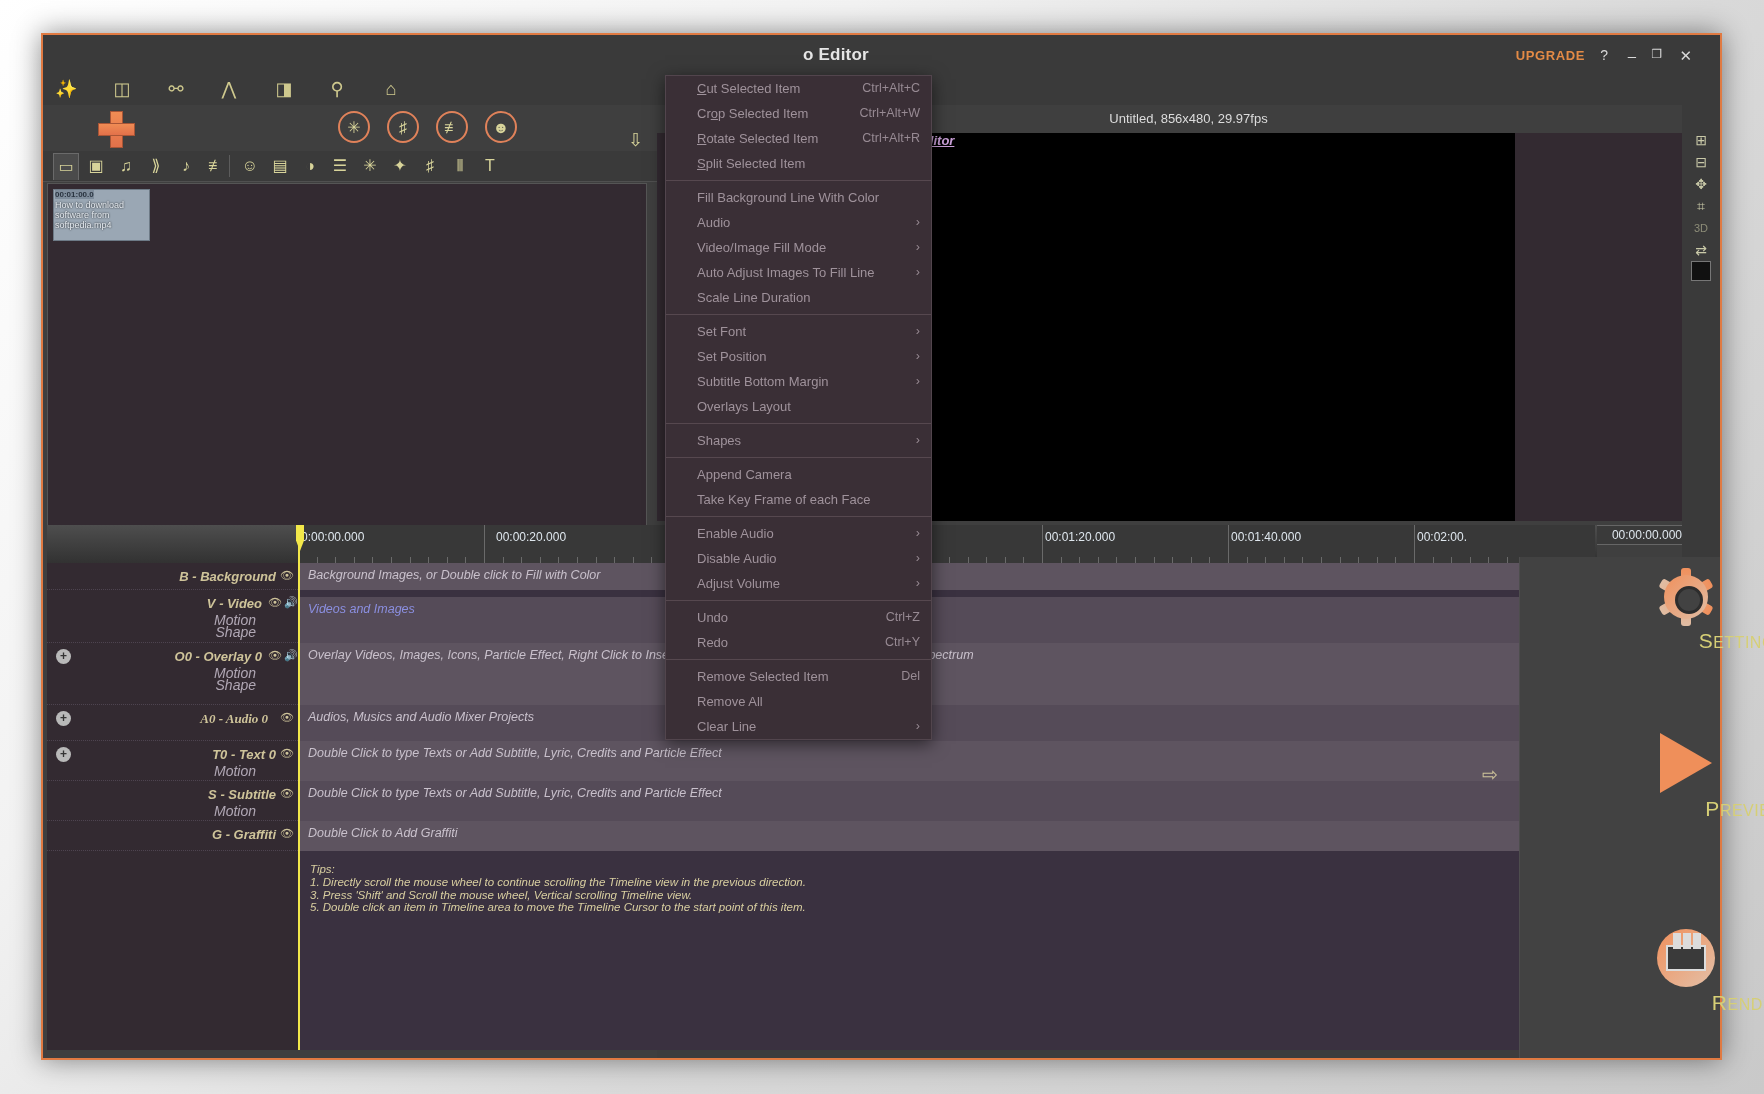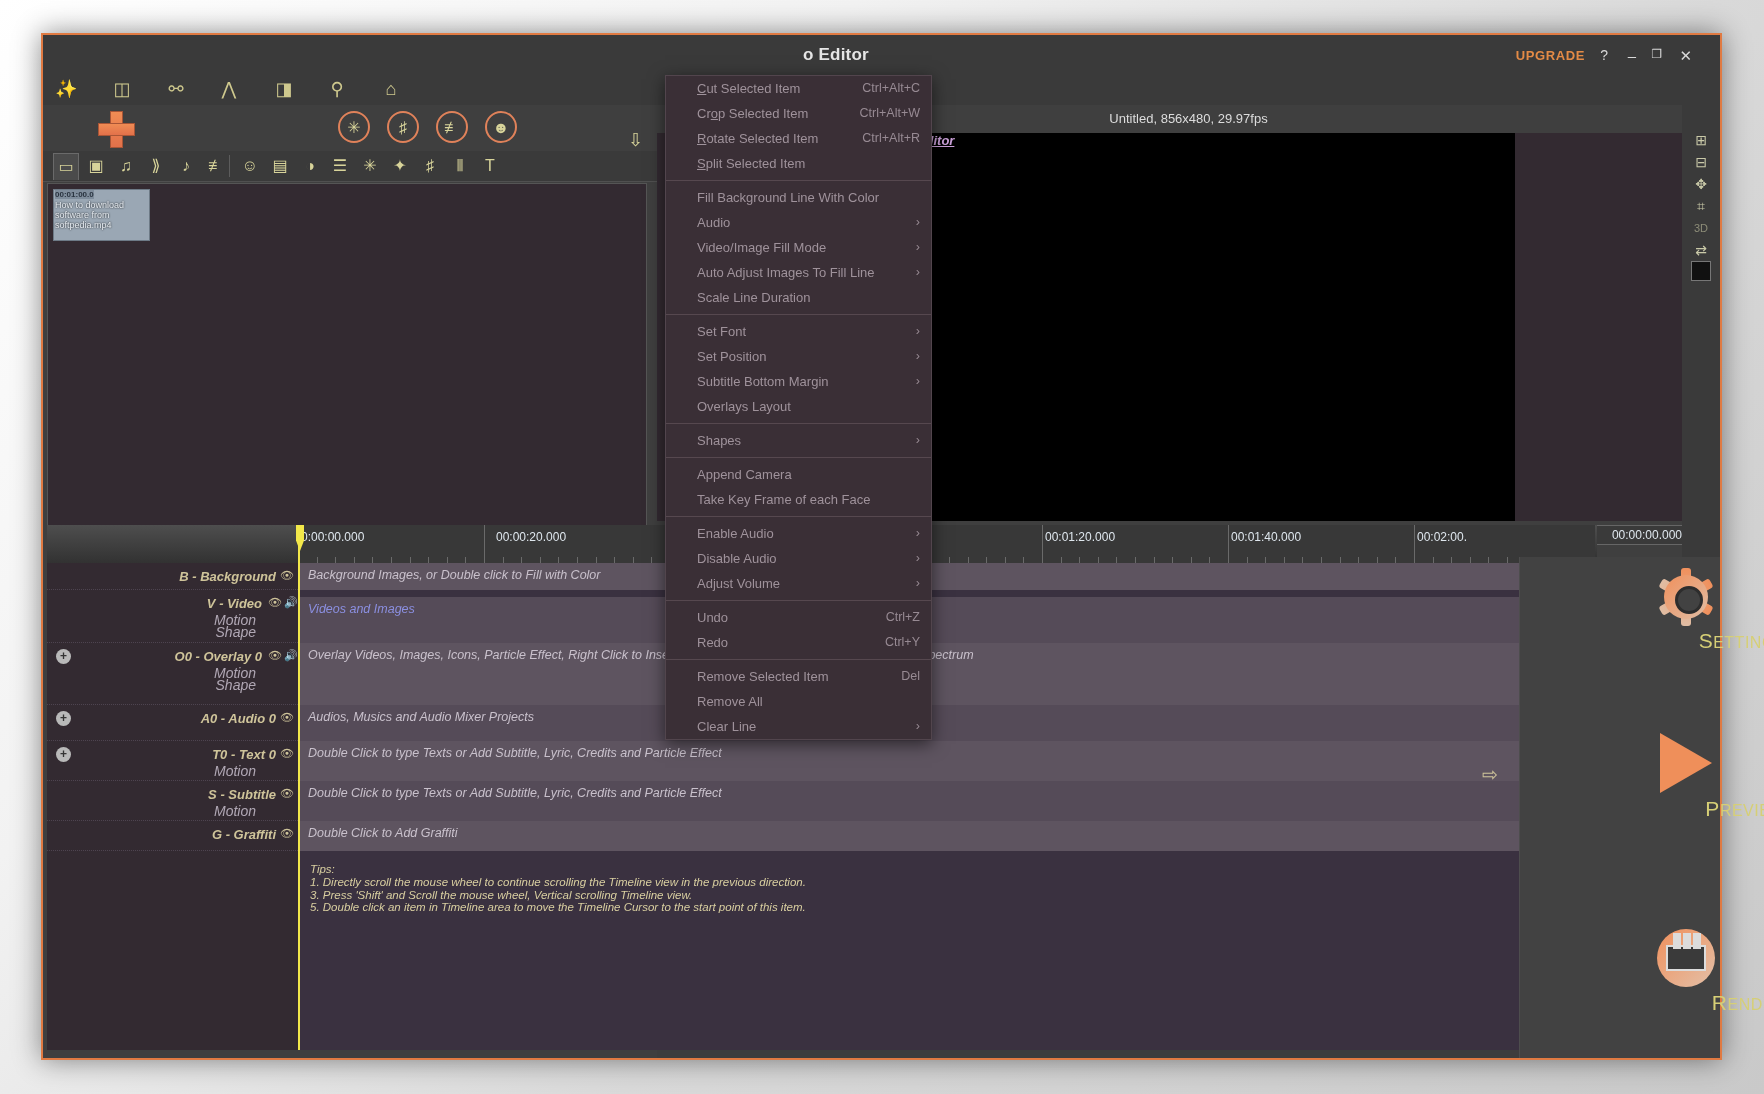--- a/index.html
+++ b/index.html
@@ -340,21 +340,21 @@
           <div class="trk" style="top: 80px; height: 62px;">
             <div class="addbtn">+</div>
             <div class="nm">O0 - Overlay 0</div>
             <div class="eye" style="font-size: 11px;">👁</div>
             <div class="spk" style="font-size: 11px;">🔊</div>
             <div class="sub" style="top: 22px;">Motion</div>
             <div class="sub" style="top: 34px;">Shape</div>
           </div>
           <div class="trk" style="top: 142px; height: 36px;">
             <div class="addbtn">+</div>
-            <div class="nm" style="right: 22px;">A0 - Audio 0</div>
+            <div class="nm" style="right: 30px; font-family: Liberation Serif, serif;">A0 - Audio 0</div>
             <div class="eye" style="font-size: 11px; right: 4px;">👁</div>
           </div>
           <div class="trk" style="top: 178px; height: 40px;">
             <div class="addbtn">+</div>
             <div class="nm" style="right: 22px;">T0 - Text 0</div>
             <div class="eye" style="font-size: 11px; right: 4px;">👁</div>
             <div class="sub" style="top: 22px;">Motion</div>
           </div>
           <div class="trk" style="top: 218px; height: 40px;">
             <div class="nm" style="right: 22px;">S - Subtitle</div>

